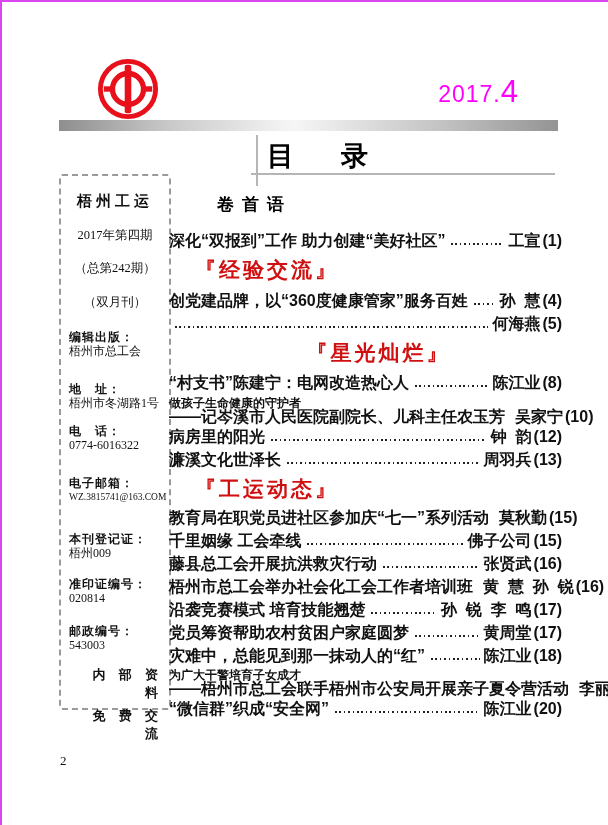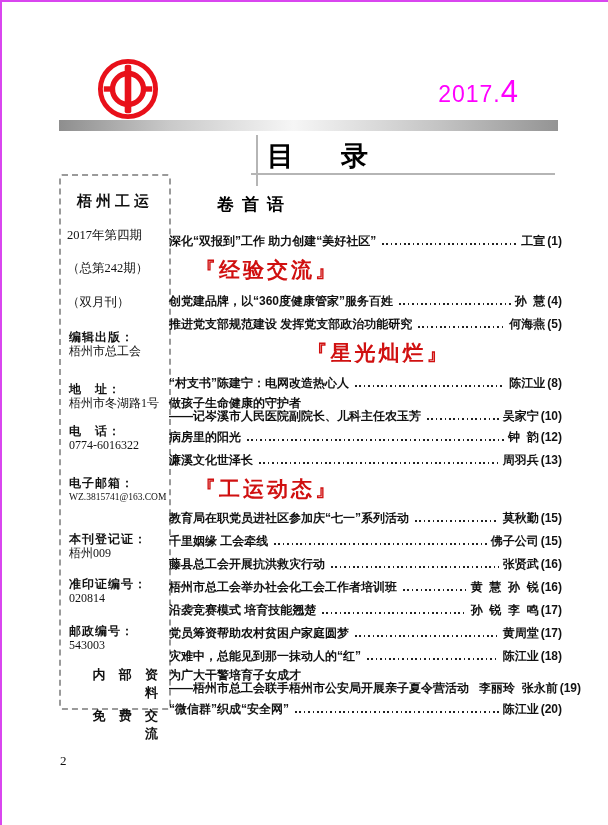--- a/index.html
+++ b/index.html
@@ -18,37 +18,37 @@
     background:linear-gradient(to right,#8e8e8e,#c9c9c9 22%,#f6f6f6 47%,#c4c4c4 76%,#949494);}
   .toc-vline{position:absolute;left:254px;top:133px;width:2px;height:51px;background:#b5b5b5;}
   .toc-hline{position:absolute;left:249px;top:171px;width:304px;height:2px;background:#b5b5b5;}
   .toc-title{position:absolute;left:265px;top:136px;font-size:27px;font-weight:700;
     letter-spacing:10px;color:#000;font-family:"Liberation Serif",serif;white-space:pre;}
   
   .sidebar{position:absolute;left:57px;top:172px;width:112px;height:536px;
     border:2px dashed #9a9a9a;border-radius:3px;box-sizing:border-box;
     padding:14px 6px 0 6px;font-family:"Liberation Serif",serif;}
   .sb-title{text-align:center;font-size:15px;font-weight:700;letter-spacing:4px;margin-top:2px;}
-  .sb-c{text-align:left;font-size:12.5px;line-height:14px;}
+  .sb-c{text-align:center;font-size:12.5px;line-height:14px;}
   .sb-label{font-size:12px;font-weight:700;line-height:14px;padding-left:2px;letter-spacing:1px;}
   .sb-val{font-size:12px;line-height:14px;padding-left:2px;}
   .sb-val.small{font-size:9.5px;letter-spacing:0;}
   .sb-note{text-align:right;font-size:13px;font-weight:700;letter-spacing:5px;}
   .mt17{margin-top:17px}.mt19{margin-top:19px}.mt20{margin-top:20px}.mt21{margin-top:21px}
   .mt24{margin-top:24px}.mt14{margin-top:14px}.mt28{margin-top:28px}.mt5{margin-top:5px}
   
   .toc{position:absolute;left:167px;top:188px;width:393px;}
   .sec-plain{font-size:17px;font-weight:700;letter-spacing:8px;margin:6px 0 0 48px;
     line-height:18px;color:#000000;font-family:"Liberation Serif",serif;}
   .sec-red{color:#d01010;font-size:21px;font-weight:700;
     letter-spacing:3px;line-height:26px;font-family:"Liberation Serif",serif;}
   .h1r{margin:4px 0 11px 26px;}
   .h2r{margin:1px 0 10px 26px;text-align:center;}
   .h3r{margin:3px 0 9px 26px;}
-  .row{display:flex;align-items:flex-end;font-size:12px;font-weight:700;
+  .row{display:flex;align-items:flex-end;font-size:16px;font-weight:700;
     line-height:14px;margin-bottom:9px;}
   .row .t{white-space:nowrap;}
   .row .leader{flex:1;height:2px;margin:0 4px 3px 6px;
     background-image:repeating-linear-gradient(to right,#222 0 1.6px,transparent 1.6px 4.4px);}
   .row .a{white-space:pre;}
   .row .p{white-space:nowrap;margin-left:2px;}
   .item2{margin-bottom:7px;}
   .item2 .l1{font-size:12px;font-weight:700;line-height:13px;}
   .item2 .row{line-height:13px;margin-bottom:0;}
   .mb7{margin-bottom:7px !important}.mb6{margin-bottom:6px !important}
@@ -114,21 +114,20 @@
 
     <div class="sec-red h1r">『经验交流』</div>
 
     <div class="row">
       <span class="t">创党建品牌，以“360度健康管家”服务百姓</span>
       <span class="leader"></span>
       <span class="a">孙  慧</span>
       <span class="p">(4)</span>
     </div>
     <div class="row">
-      <span class="t">推进党支部规范建设  发挥党支部政治功能研究</span>
       <span class="leader"></span>
       <span class="a">何海燕</span>
       <span class="p">(5)</span>
     </div>
 
     <div class="sec-red h2r">『星光灿烂』</div>
 
     <div class="row mb7">
       <span class="t">“村支书”陈建宁：电网改造热心人</span>
       <span class="leader"></span>

